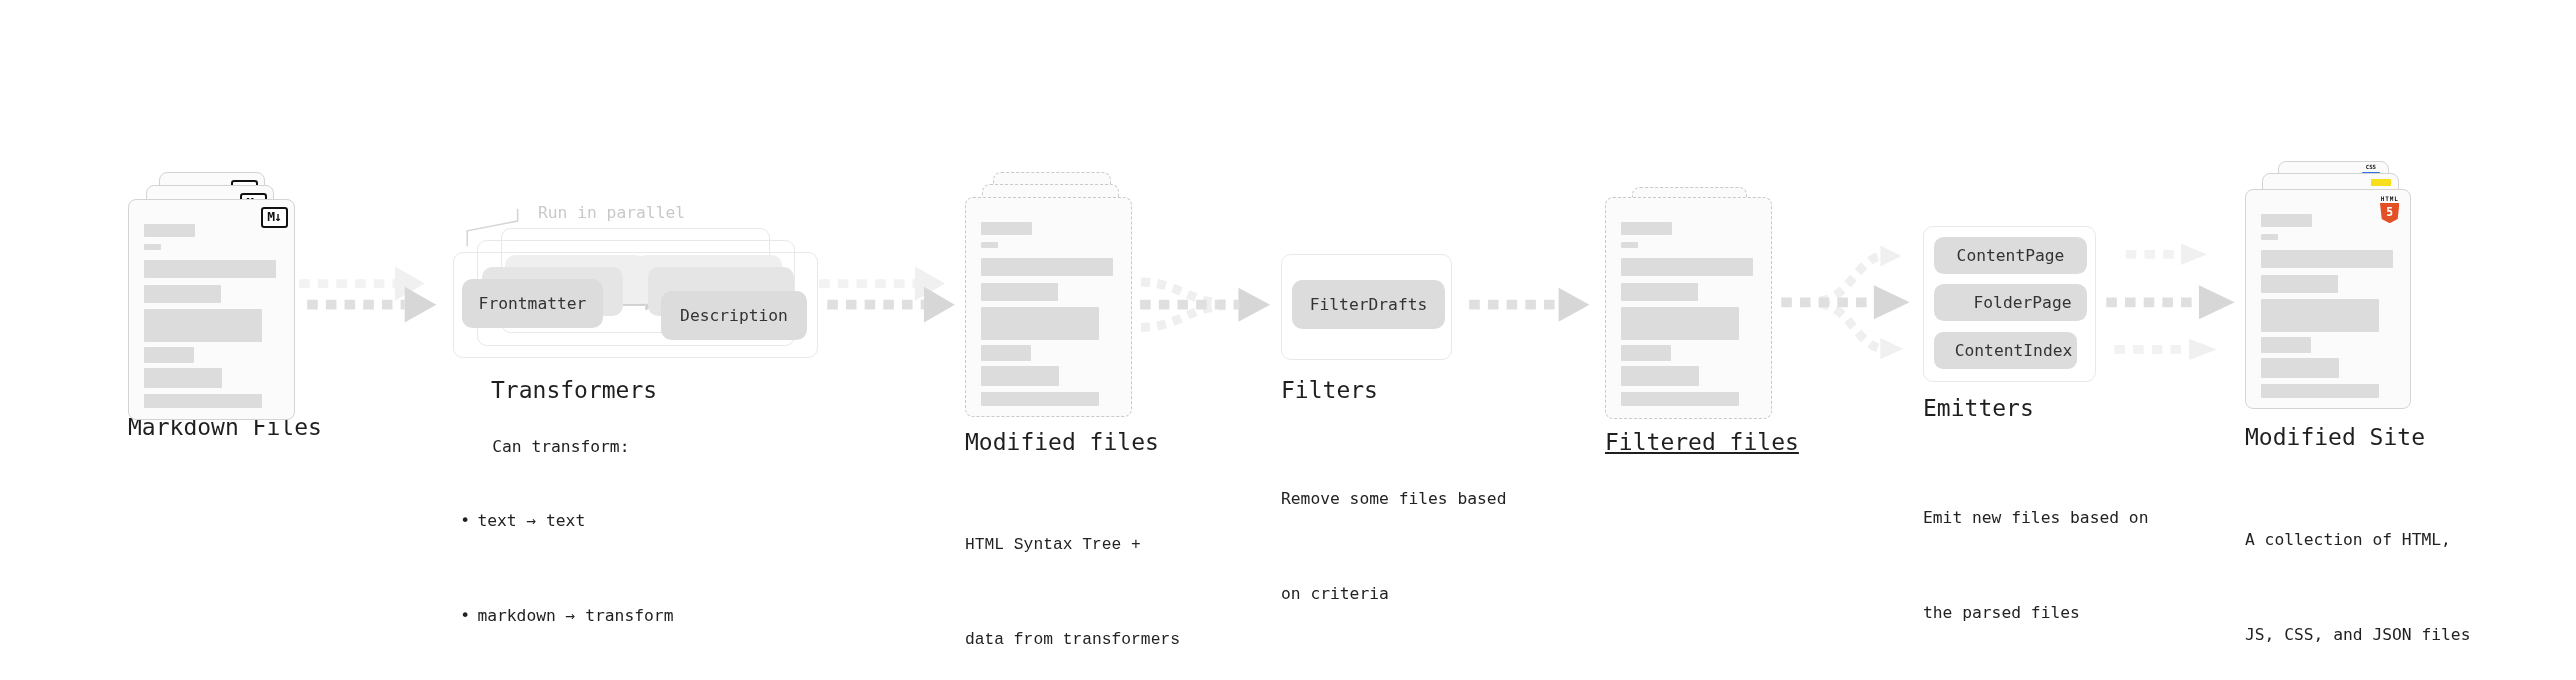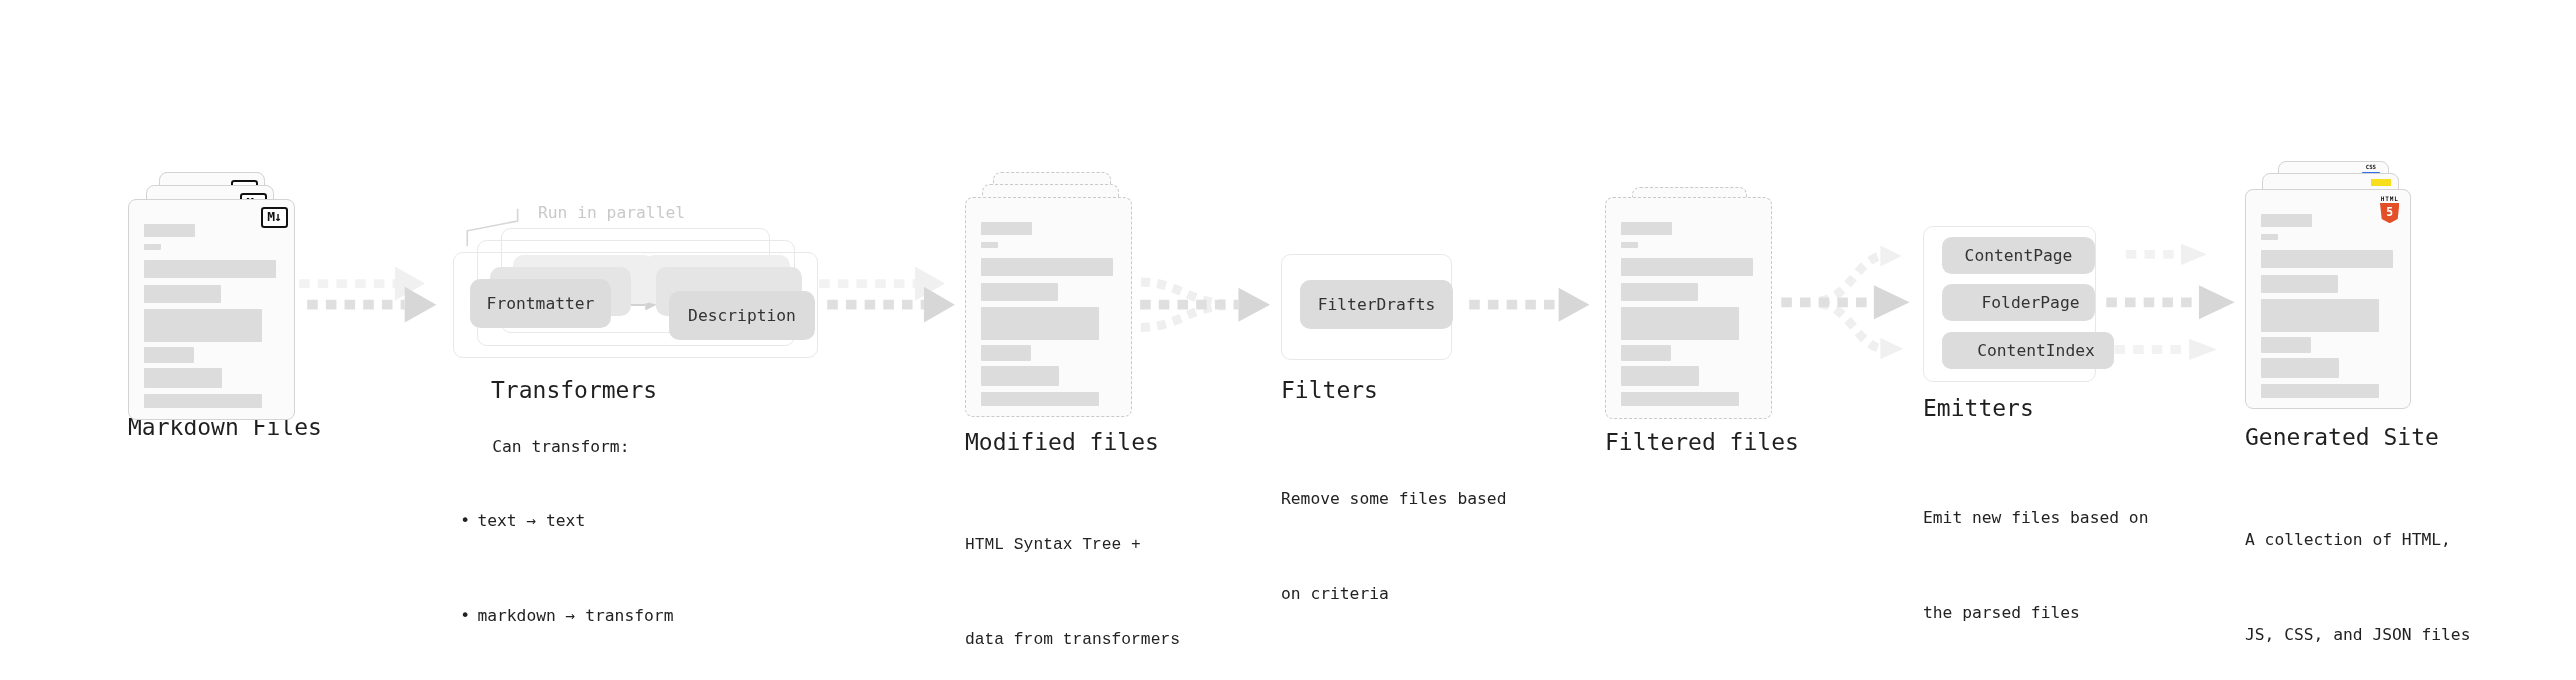--- a/index.html
+++ b/index.html
@@ -48,21 +48,21 @@
   .html5-shield{
     margin:0.8px auto 0;width:19.5px;height:20.3px;background:#e34f26;color:#ffffff;
     clip-path:polygon(0 0,100% 0,91% 79%,50% 100%,9% 79%);
     font-size:11.4px;font-weight:bold;line-height:18.7px;text-align:center;
   }
   
   .frame{position:absolute;border:1.2px solid #e8e8e8;border-radius:9.8px;box-sizing:border-box;background:transparent;}
   
   .pill{
     position:absolute;background:#dcdcdc;border-radius:10.6px;color:#333333;
-    display:flex;align-items:center;justify-content:center;font-size:16.3px;box-sizing:border-box;margin-left:8px;
+    display:flex;align-items:center;justify-content:center;font-size:16.3px;box-sizing:border-box;
   }
   .pill.ghost1{background:#e5e5e5;}
   .pill.ghost2{background:#efefef;}
   
   .stage-title{position:absolute;font-size:23px;font-weight:500;color:#1f1f1f;white-space:nowrap;}
   .stage-desc{position:absolute;font-size:16.3px;line-height:21px;color:#222222;white-space:pre;}
   .bullet-row{display:block;margin-top:32px;}
   .bullet-mark{display:inline-block;width:24.4px;text-align:center;}
   .annotation{position:absolute;font-size:16.3px;color:#c9c9c9;white-space:nowrap;margin-left:13px;}
 </style>
@@ -215,26 +215,26 @@
           <div class="bar b2"></div>
           <div class="bar b3"></div>
           <div class="bar b4"></div>
         <div class="bar b5"></div>
           <div class="bar b6"></div>
           <div class="bar b7"></div>
           <div class="bar b8"></div>
       </div>
     </div>
   </div>
-  <div class="stage-title" style="left:1605px;top:429px;">Filtered files</div>
+  <div class="stage-title" style="left:1605px;top:429px;text-decoration:underline;">Filtered files</div>
 
   <div class="frame" style="left:1923px;top:226px;width:173px;height:156px;"></div>
   <div class="pill" style="left:1934px;top:237px;width:153px;height:37px;border-radius:9.8px;">ContentPage</div>
   <div class="pill" style="left:1934px;top:284px;width:153px;height:37px;border-radius:9.8px;padding-left:24px;">FolderPage</div>
-  <div class="pill" style="left:1934px;top:332px;width:172px;height:37px;border-radius:9px;padding-left:16px;">ContentIndex</div>
+  <div class="pill" style="left:1934px;top:332px;width:143px;height:37px;border-radius:9px;padding-left:16px;">ContentIndex</div>
   <div class="stage-title" style="left:1923px;top:395px;">Emitters</div>
   <div class="stage-desc" style="left:1923px;top:433px;">
     <span class="bullet-row">Emit new files based on</span>
     <span class="bullet-row">the parsed files</span>
   </div>
 
   <div>
     <div class="doc" style="left:2278px;top:161px;width:111px;height:98px;z-index:1;">
       <div class="css-badge">
         <span class="css-word">CSS</span>
@@ -254,20 +254,20 @@
           <div class="bar b2"></div>
           <div class="bar b3"></div>
           <div class="bar b4"></div>
         <div class="bar b5"></div>
           <div class="bar b6"></div>
           <div class="bar b7"></div>
           <div class="bar b8"></div>
       </div>
     </div>
   </div>
-  <div class="stage-title" style="left:2245px;top:424px;">Generated Site</div>
+  <div class="stage-title" style="left:2245px;top:424px;">Modified Site</div>
   <div class="stage-desc" style="left:2245px;top:455px;">
     <span class="bullet-row">A collection of HTML,</span>
     <span class="bullet-row">JS, CSS, and JSON files</span>
   </div>
 
 </div>
 
 
 </body></html>

